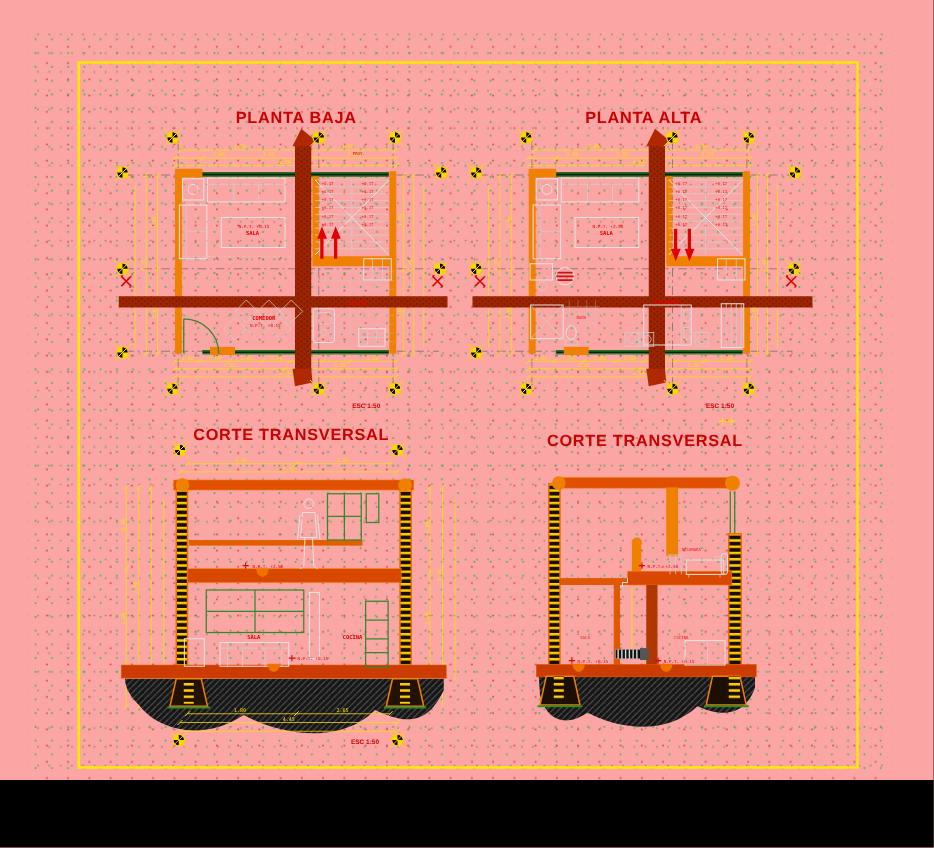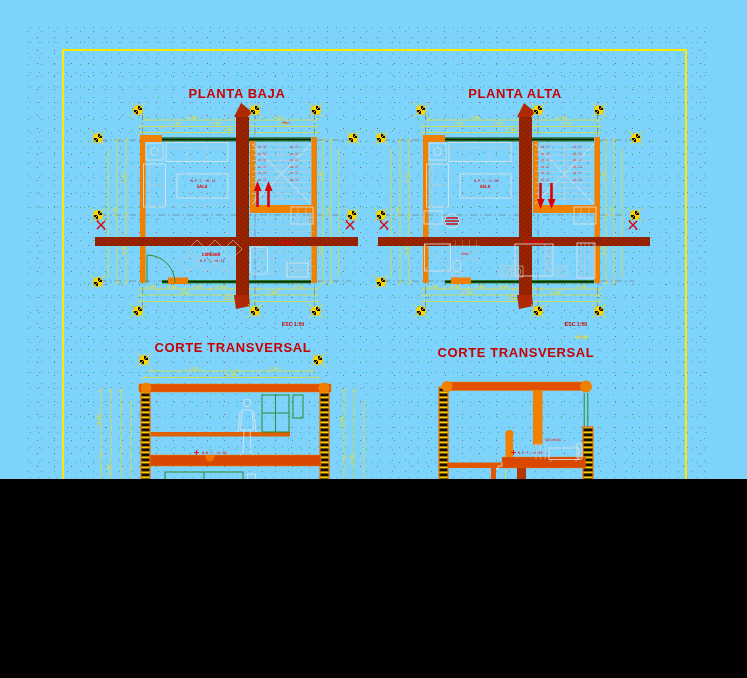--- a/index.html
+++ b/index.html
@@ -1,16 +1,16 @@
 <!DOCTYPE html>
 <html><head>
 <meta charset="utf-8">
 <style>
   html,body{margin:0;padding:0;background:#000;}
-  .canvas{position:relative;width:747px;height:479px;background:#7dd3fc;overflow:hidden;
+  .canvas{position:relative;width:747px;height:624px;background:#fca5a5;overflow:hidden;
           font-family:"DejaVu Sans Mono",monospace;}
   .noise{position:absolute;left:22px;top:26px;width:692px;height:628px;pointer-events:none;
     background-image:
       radial-gradient(circle, rgba(0,190,60,.75) 0.5px, transparent 1px),
       radial-gradient(circle, rgba(190,40,35,.7) 0.5px, transparent 1px),
       radial-gradient(circle, rgba(0,140,50,.45) 0.5px, transparent 1px);
     background-size:13px 11px,17px 13px,9px 15px;
     background-position:0 0,7px 5px,4px 9px;}
   .frame{position:absolute;left:62px;top:49px;width:621px;height:562px;border:2px solid #ffe900;}
   svg{position:absolute;overflow:visible;}

